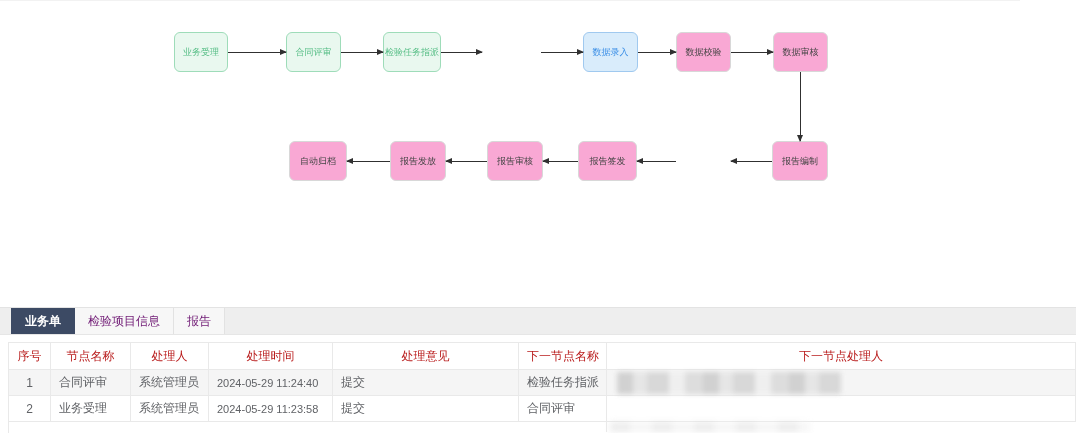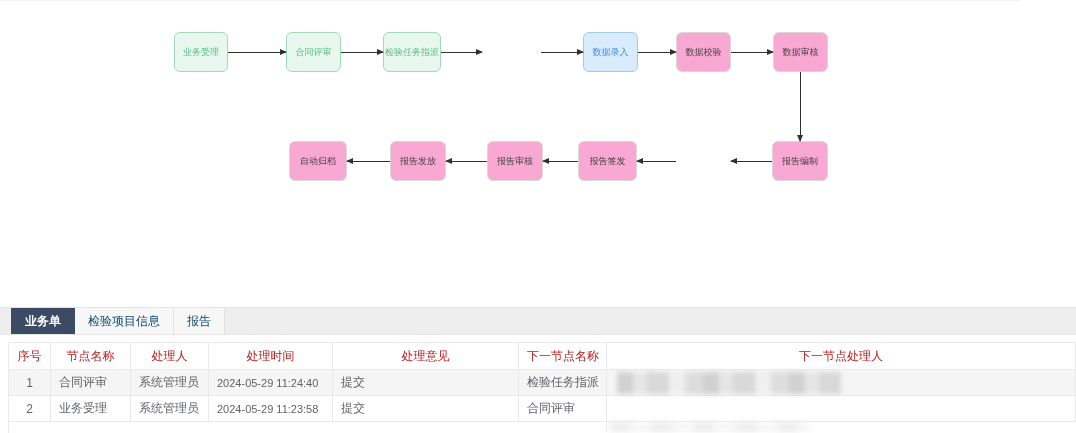--- a/index.html
+++ b/index.html
@@ -23,21 +23,21 @@
     border-right:7px solid #303030; border-top:3.5px solid transparent; border-bottom:3.5px solid transparent; }
   .av { position:absolute; width:0; border-left:1px solid #303030; }
   .av::after { content:""; position:absolute; left:-4px; bottom:-1px;
     border-top:7px solid #303030; border-left:3.5px solid transparent; border-right:3.5px solid transparent; }
 
   
   #tabbar { position:absolute; left:0; top:306px; width:1076px; height:28px;
     background:#eeeeee; border-top:1px solid #e3e3e3; border-bottom:1px solid #e6e6e6;
     display:flex; align-items:stretch; }
   .tab { height:100%; display:flex; align-items:center; padding:0 13px;
-    font-size:12px; color:#0c4a6e; cursor:pointer; background:#f7f7f7; border-right:1px solid #e2e2e2; }
+    font-size:12px; color:#701a75; cursor:pointer; background:#f7f7f7; border-right:1px solid #e2e2e2; }
   .tab.first { margin-left:11px; border-left:1px solid #e2e2e2; }
   .tab.active { background:#3c4a64; color:#fff; font-weight:bold; border-color:#3c4a64; }
 
   
   #grid { position:absolute; left:8px; top:341px; width:1068px; border-collapse:collapse; table-layout:fixed; }
   #grid th, #grid td { border:1px solid #e9e9e9; font-weight:normal; font-size:12px;
     color:#606266; padding:0 8px; white-space:nowrap; overflow:visible; }
   #grid th { height:27px; text-align:center; background:#fff; color:#b91c1c; }
   #grid td { height:26px; text-align:left; }
   #grid td.c { text-align:center; }

